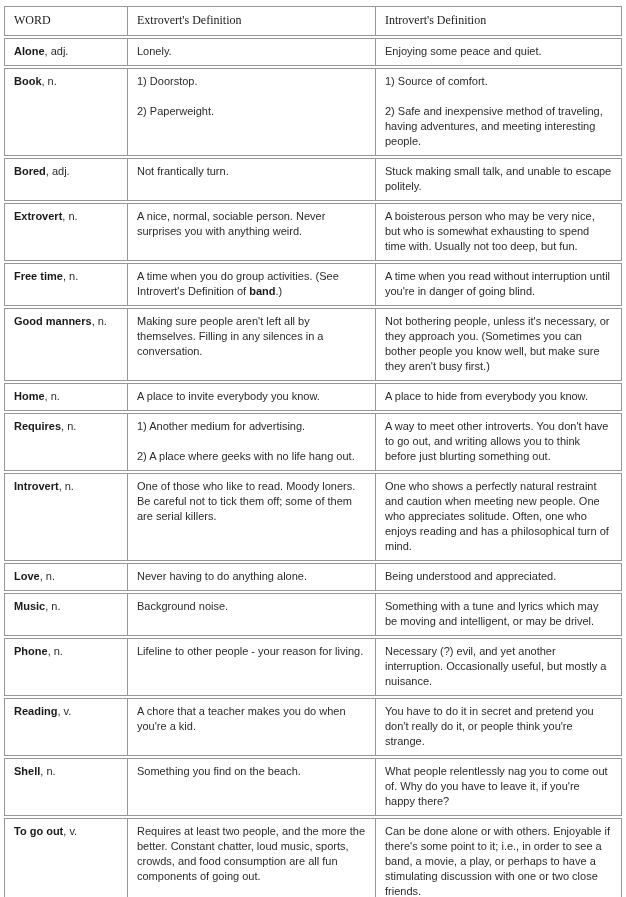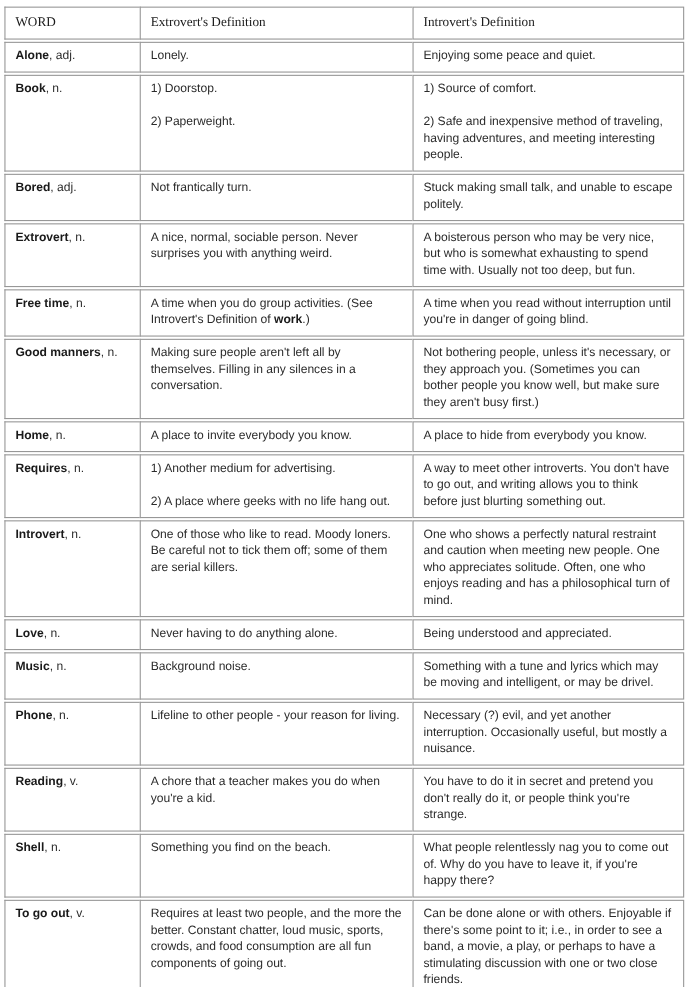--- a/index.html
+++ b/index.html
@@ -109,21 +109,21 @@
           <td>
             <div class="para">A nice, normal, sociable person. Never surprises you with anything weird.</div>
           </td>
           <td>
             <div class="para">A boisterous person who may be very nice, but who is somewhat exhausting to spend time with. Usually not too deep, but fun.</div>
           </td>
         </tr>
         <tr>
           <td class="word-cell"><b>Free time</b><span>, n.</span></td>
           <td>
-            <div class="para"><span>A time when you do group activities. (See Introvert's Definition of </span><b>work</b><span>.)</span></div>
+            <div class="para"><span>A time when you do group activities. (See Introvert's Definition of </span><b>band</b><span>.)</span></div>
           </td>
           <td>
             <div class="para">A time when you read without interruption until you're in danger of going blind.</div>
           </td>
         </tr>
         <tr>
           <td class="word-cell"><b>Good manners</b><span>, n.</span></td>
           <td>
             <div class="para">Making sure people aren't left all by themselves. Filling in any silences in a conversation.</div>
           </td>

